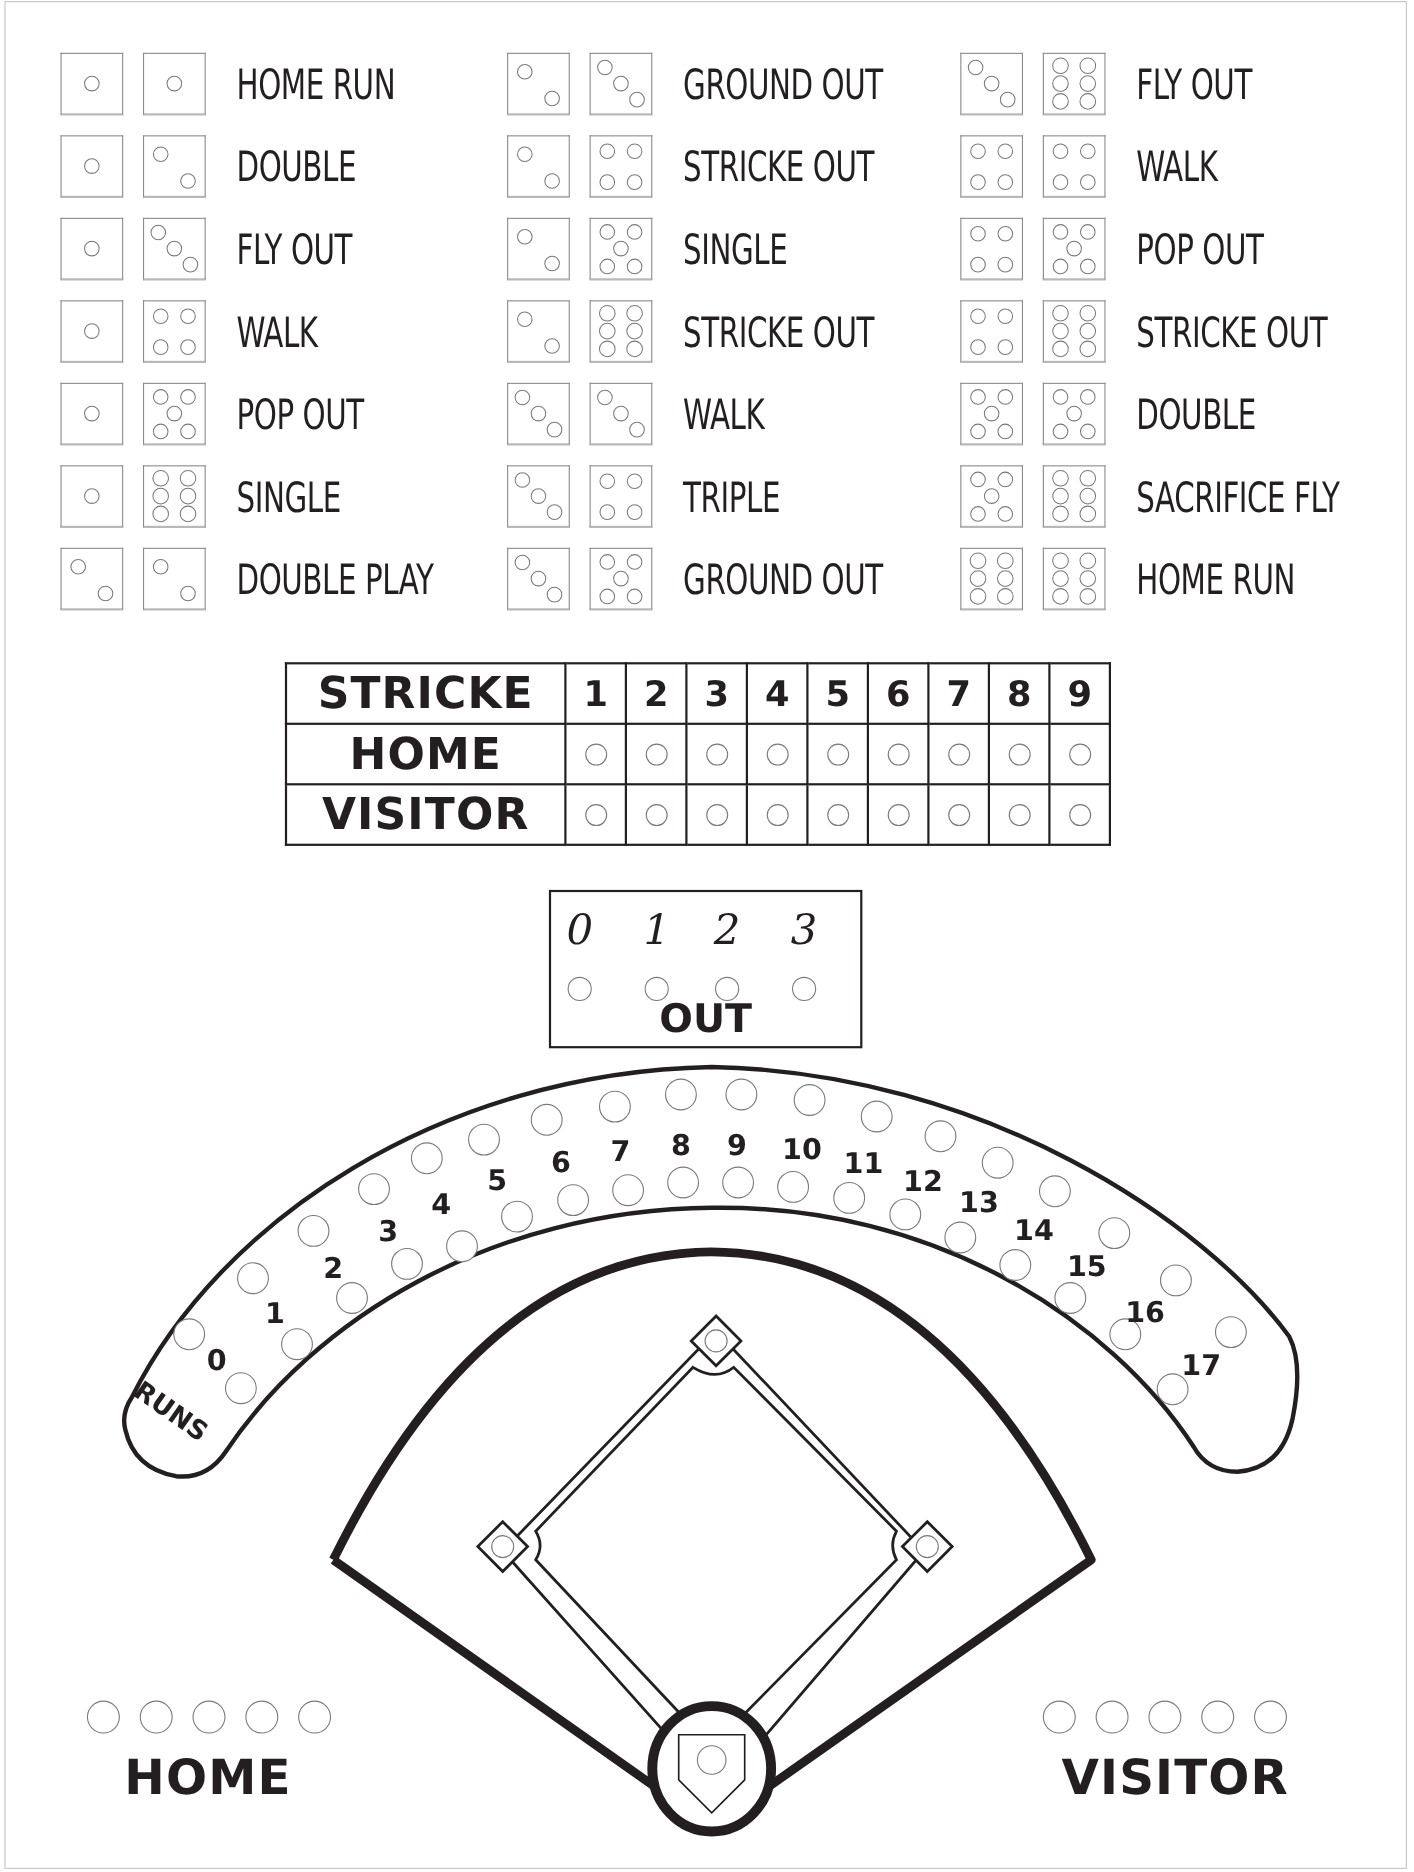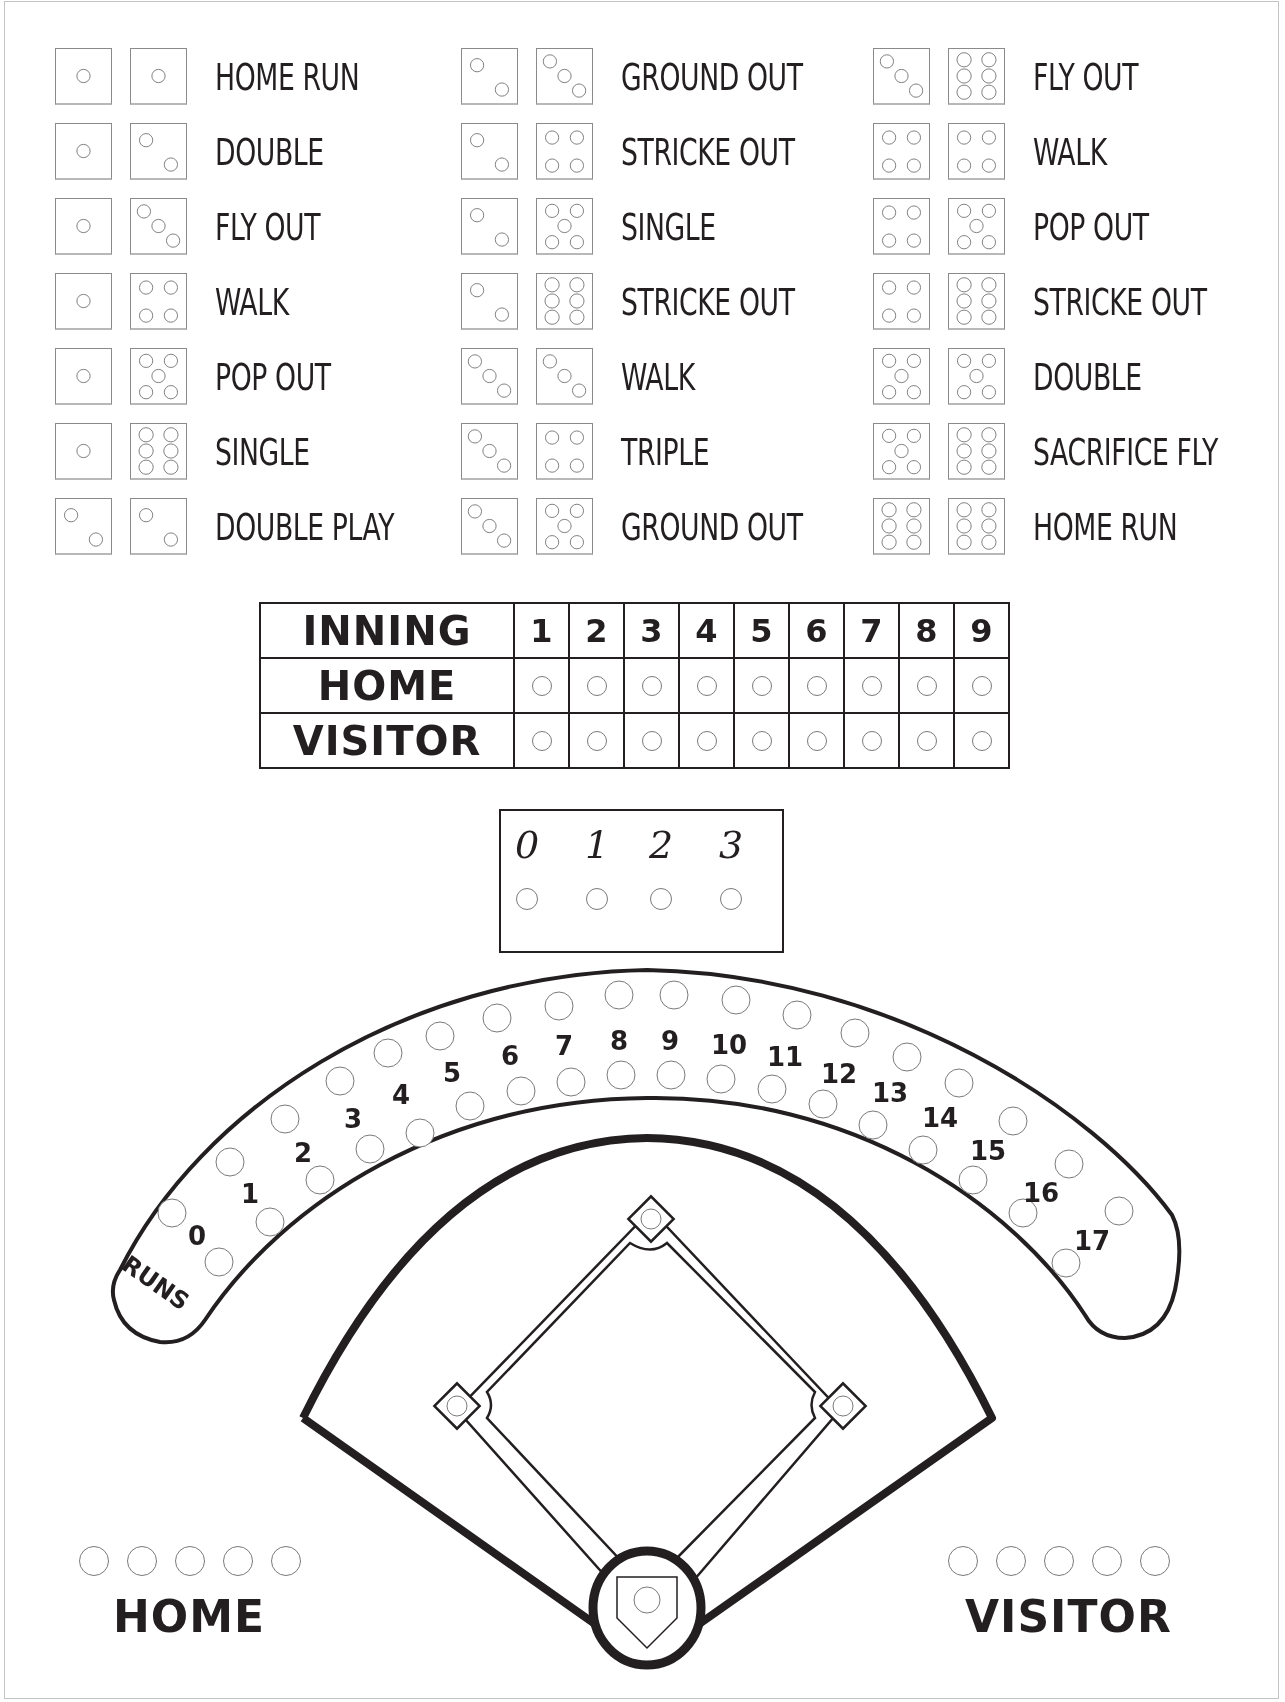--- a/index.html
+++ b/index.html
@@ -427,21 +427,21 @@
           <circle cx="41.6" cy="45.6" r="7.5" fill="none" stroke="#7a7a7a" stroke-width="1"></circle>
         </svg>
       </div>
       <div class="result-label">HOME RUN</div>
     </div>
   </div>
 
 <table class="inning-table">
   <tbody>
       <tr id="inning-header-row">
-    <td class="rowhead">INNING</td>
+    <td class="rowhead">STRICKE</td>
   <td class="num">1</td>
         <td class="num">2</td>
         <td class="num">3</td>
         <td class="num">4</td>
         <td class="num">5</td>
         <td class="num">6</td>
         <td class="num">7</td>
         <td class="num">8</td>
         <td class="num">9</td>
       </tr>
@@ -474,20 +474,21 @@
 
 <div class="out-box">
   <div class="out-num" style="left:6px">0</div>
   <div class="out-num" style="left:76px">1</div>
   <div class="out-num" style="left:140px">2</div>
   <div class="out-num" style="left:210px">3</div>
   <span class="peg out-peg" style="left:15px"></span>
   <span class="peg out-peg" style="left:85px"></span>
   <span class="peg out-peg" style="left:149px"></span>
   <span class="peg out-peg" style="left:219px"></span>
+  <div class="out-label">OUT</div>
 </div>
 
 <svg class="field-svg" width="1285" height="1702" viewBox="0 0 1285 1702">
 
   <path d="M 120 1270
            C 200 1110, 400 975, 647 970
            C 895 975, 1095 1110, 1172 1215
            Q 1185 1240, 1175 1290
            Q 1165 1335, 1125 1338
            Q 1098 1338, 1085 1315

